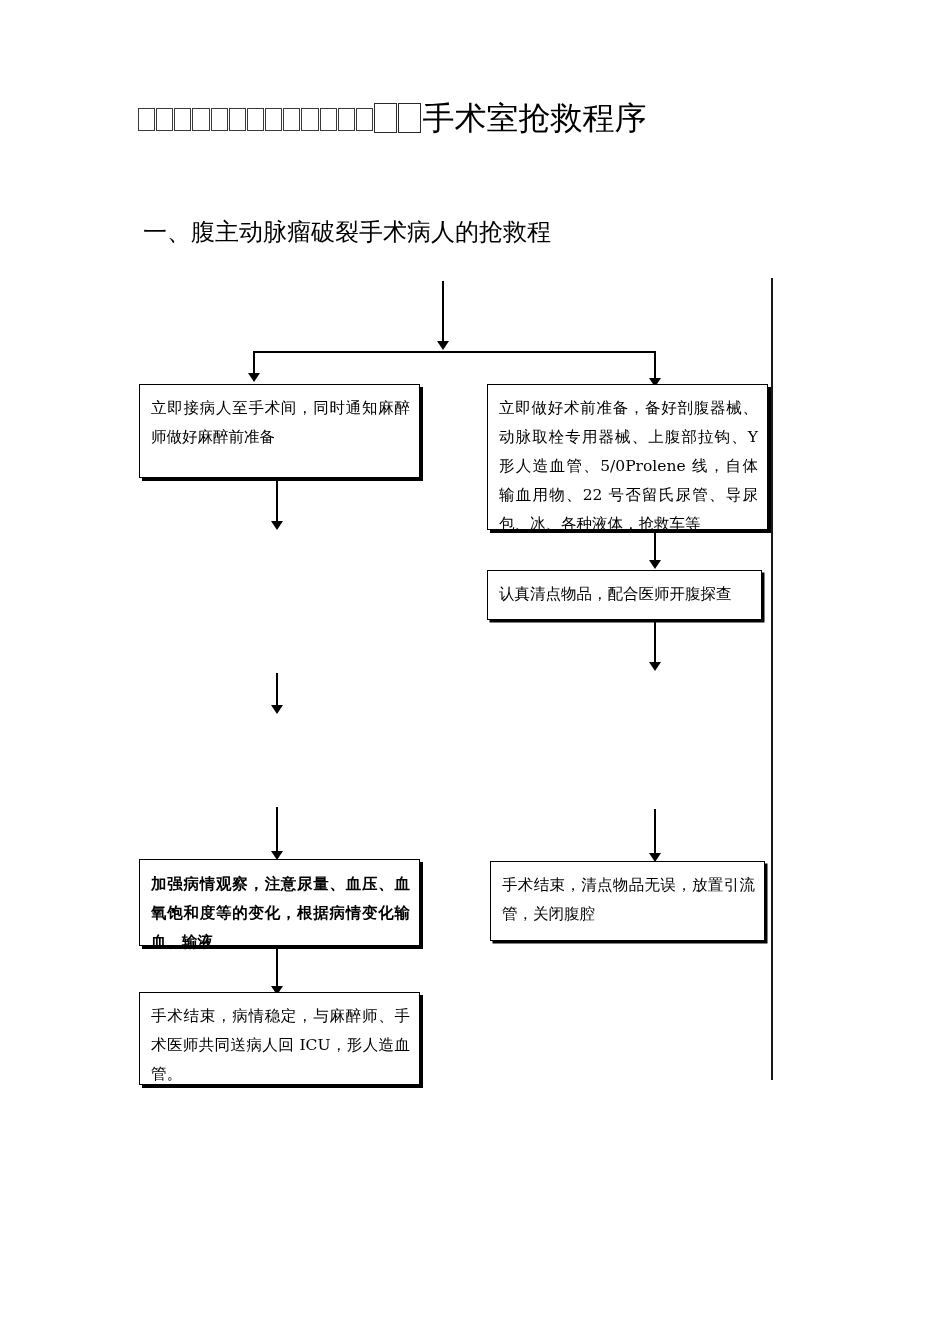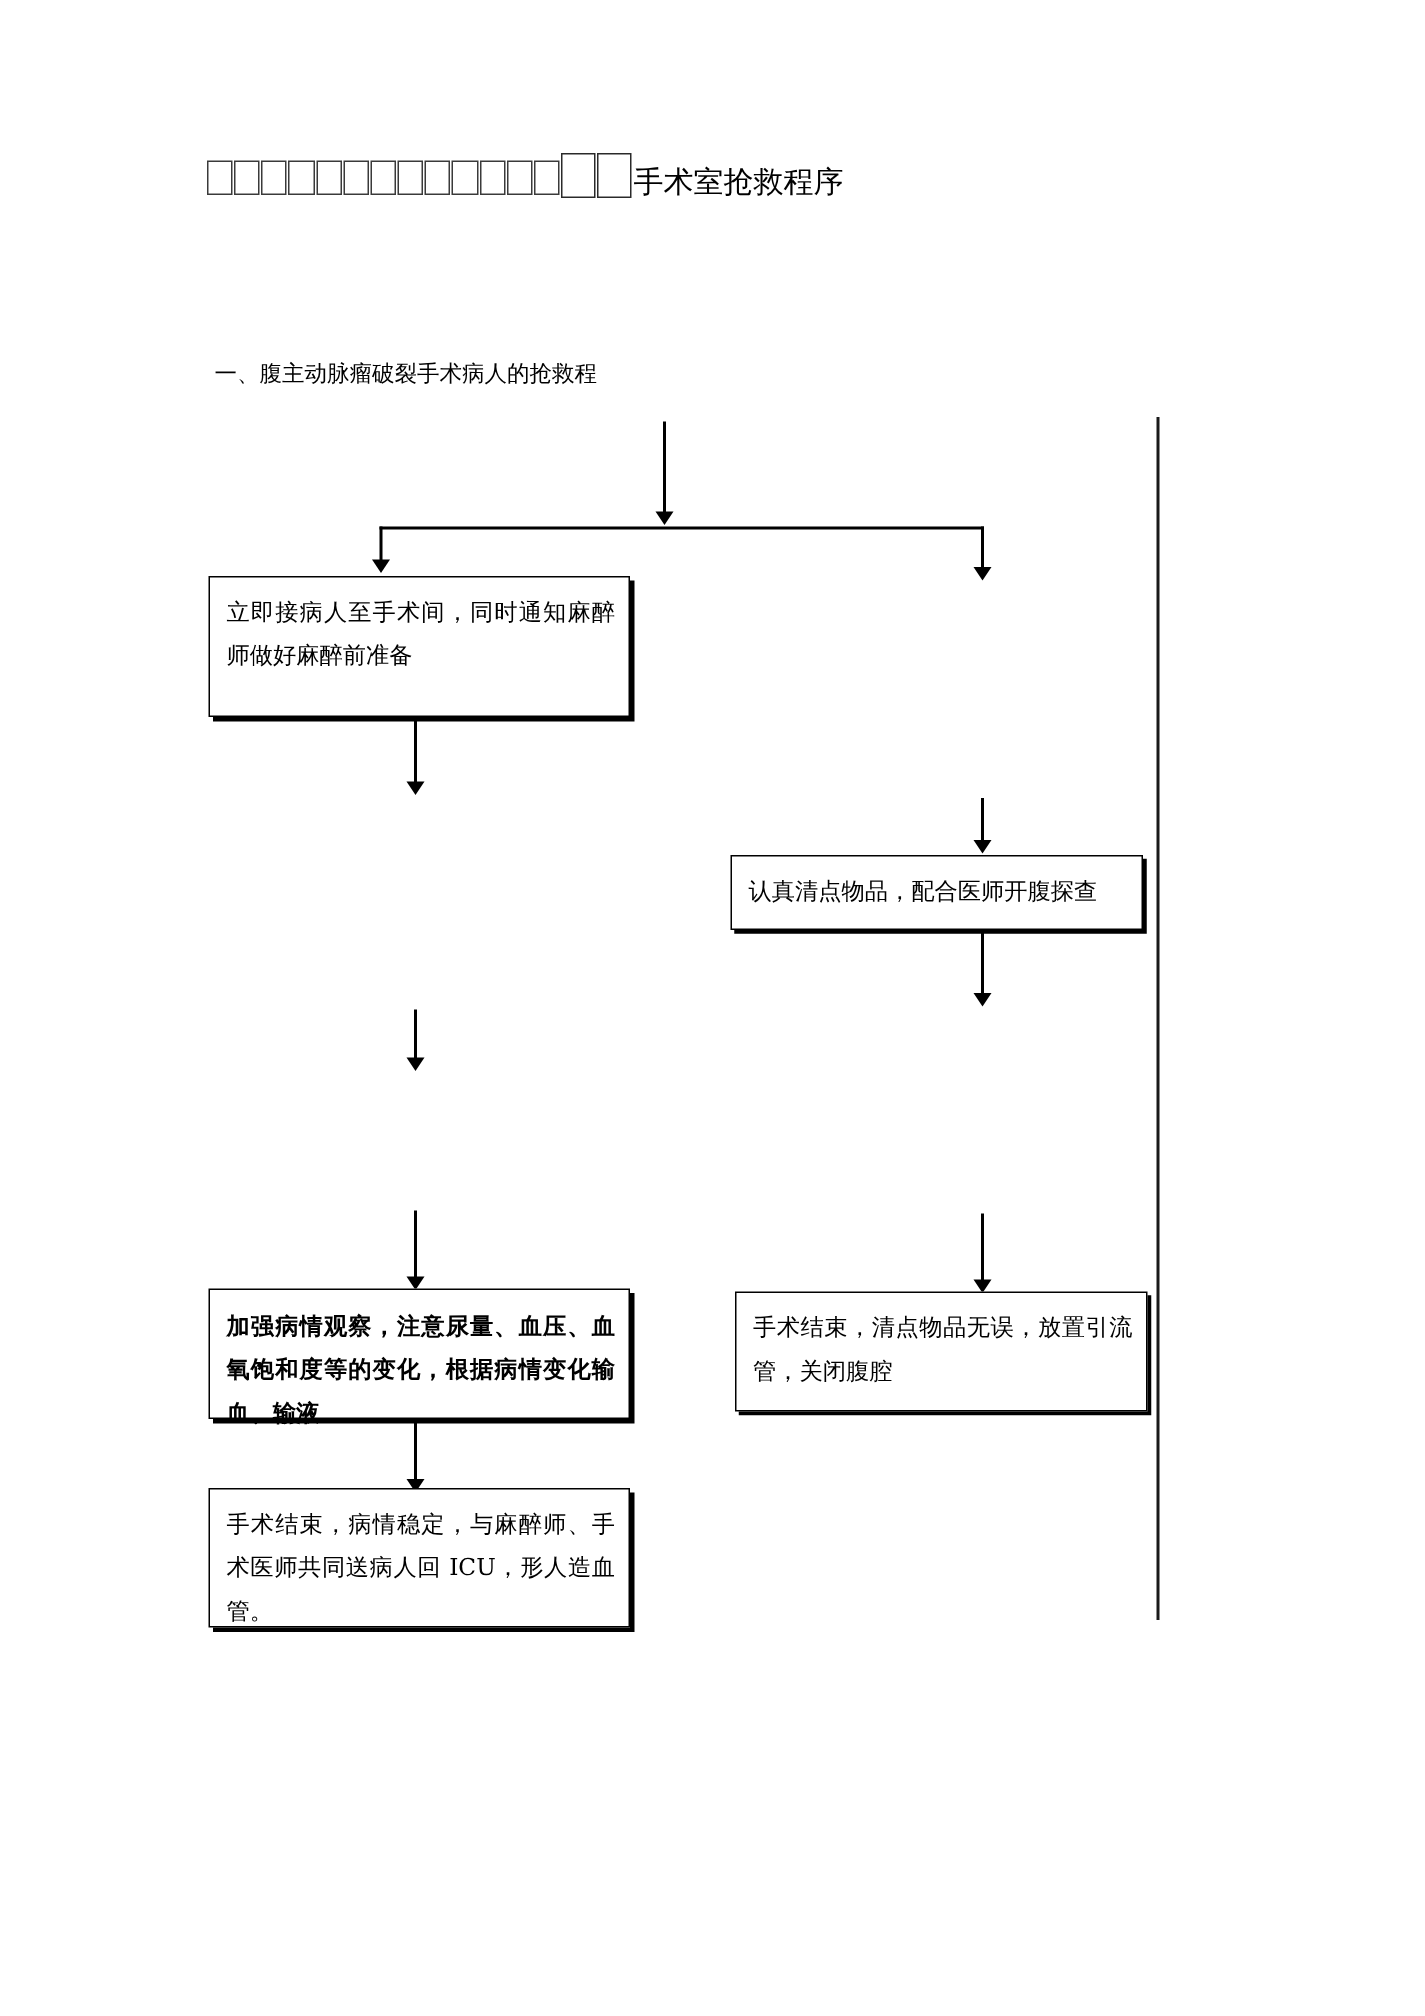--- a/index.html
+++ b/index.html
@@ -21,21 +21,21 @@
     width: 950px;
     height: 1344px;
   }
 
   
   .doc-title {
     position: absolute;
     left: 138px;
     top: 98px;
     width: 700px;
-    font-size: 20px;
+    font-size: 32px;
     line-height: 40px;
     letter-spacing: 0px;
     white-space: nowrap;
     font-family: "DejaVu Serif", "Liberation Serif", serif;
   }
   .doc-title .tofu-run {
     font-size: 22px;
     letter-spacing: 1px;
     position: relative;
     top: -2px;
@@ -62,22 +62,22 @@
     box-sizing: border-box;
     vertical-align: -0.14em;
     margin-right: 1px;
     background: #ffffff;
   }
 
   
   .section-heading {
     position: absolute;
     left: 143px;
-    top: 233px;
-    font-size: 15px;
+    top: 216px;
+    font-size: 24px;
     line-height: 32px;
     white-space: nowrap;
   }
 
   
   .fbox {
     position: absolute;
     box-sizing: border-box;
     background: #ffffff;
     border: 1px solid #000000;
@@ -167,20 +167,23 @@
     <div class="txt">加强病情观察，注意尿量、血压、血氧饱和度等的变化，根据病情变化输血、输液</div>
   </div>
 
   <div class="vline" style="left:276px; top:948px; height:42px;"></div>
   <div class="arrowhead" style="left:271px; top:986px;"></div>
 
   <div class="fbox thick" style="left:139px; top:992px; width:281px; height:93px;">
     <div class="txt">手术结束，病情稳定，与麻醉师、手术医师共同送病人回 ICU，形人造血管。</div>
   </div>
 
+  <div class="fbox thick" style="left:487px; top:384px; width:281px; height:146px;">
+    <div class="txt">立即做好术前准备，备好剖腹器械、动脉取栓专用器械、上腹部拉钩、Y 形人造血管、5/0Prolene 线，自体输血用物、22 号否留氏尿管、导尿包、冰、各种液体，抢救车等</div>
+  </div>
 
   <div class="vline" style="left:654px; top:532px; height:32px;"></div>
   <div class="arrowhead" style="left:649px; top:560px;"></div>
 
   <div class="fbox" style="left:487px; top:570px; width:275px; height:50px;">
     <div class="txt">认真清点物品，配合医师开腹探查</div>
   </div>
 
   <div class="vline" style="left:654px; top:622px; height:44px;"></div>
   <div class="arrowhead" style="left:649px; top:662px;"></div>

